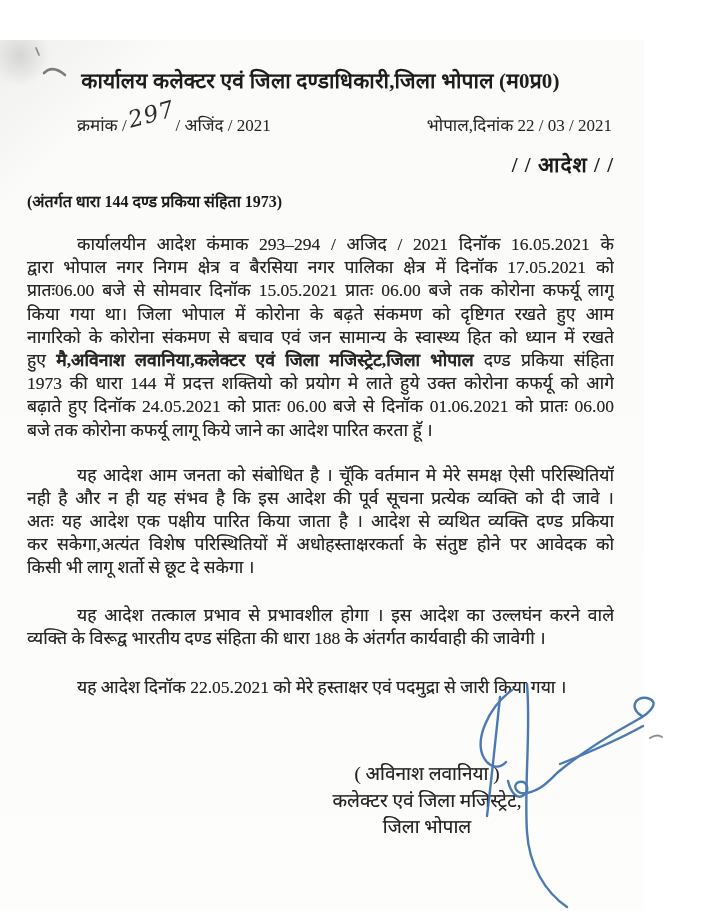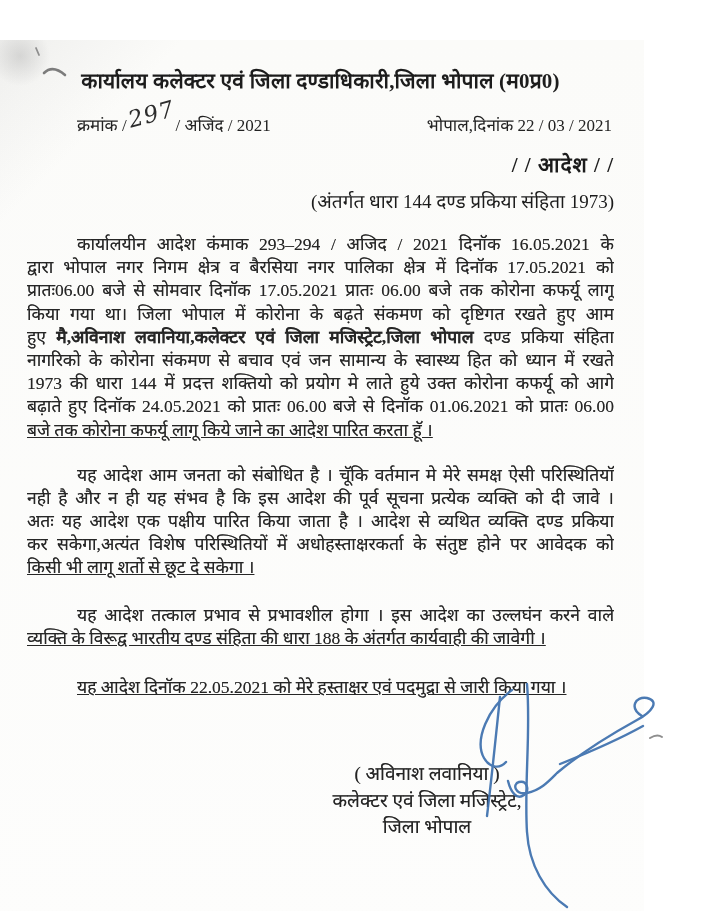--- a/index.html
+++ b/index.html
@@ -32,35 +32,35 @@
     transform:rotate(-15deg);
     font-family:"DejaVu Serif",serif;font-style:italic;font-size:23px;
     color:#2c2c2c;letter-spacing:1px;
   }
   .ref-right{padding-right:2px;white-space:nowrap;}
   .order-heading{
     margin-top:16px;text-align:right;font-size:21px;font-weight:700;
     color:#1b1b1b;letter-spacing:1px;line-height:27px;
   }
   .order-subheading{
-    margin-top:10px;text-align:right;font-size:19px;font-weight:400;
+    margin-top:10px;text-align:left;font-size:16px;font-weight:700;
     color:#1b1b1b;line-height:26px;
   }
   .para{margin:0;}
   .p1{margin-top:18px;}
   .p2{margin-top:22px;}
   .p3{margin-top:24px;}
   .p4{margin-top:26px;}
   .bline{
     font-size:17.5px;line-height:23.2px;height:23.2px;overflow:hidden;
     color:#262626;white-space:normal;
     text-shadow:0 0 .35px rgba(0,0,0,.45);
   }
   .j{text-align:justify;text-align-last:justify;}
-  .last{text-align:center;text-align-last:left;text-decoration:underline;}
+  .last{text-align:center;text-align-last:left;}
   .ind{text-indent:50px;}
   .bold{font-weight:700;}
   .sign-block{
     margin-top:62px;margin-left:auto;margin-right:22px;width:330px;
     text-align:center;font-size:19px;line-height:26.5px;color:#242424;
     text-shadow:0 0 .35px rgba(0,0,0,.45);
   }
 </style>
 </head>
 <body>
@@ -90,24 +90,24 @@
     </div>
     <div class="ref-right">भोपाल,दिनांक 22 / 03 / 2021</div>
   </div>
 
   <div class="order-heading">/ / आदेश / /</div>
   <div class="order-subheading">(अंतर्गत धारा 144 दण्ड प्रकिया संहिता 1973)</div>
 
   <div class="para p1">
     <div class="bline j ind">कार्यालयीन आदेश कंमाक 293–294 / अजिद / 2021 दिनॉक 16.05.2021 के</div>
     <div class="bline j">द्वारा  भोपाल नगर निगम क्षेत्र व बैरसिया नगर पालिका क्षेत्र में दिनॉक 17.05.2021 को</div>
-    <div class="bline j">प्रातः06.00 बजे से सोमवार दिनॉक 17.05.2021 प्रातः 06.00 बजे तक कोरोना कफर्यू लागू</div>
+    <div class="bline j">प्रातः06.00 बजे से सोमवार दिनॉक 15.05.2021 प्रातः 06.00 बजे तक कोरोना कफर्यू लागू</div>
     <div class="bline j">किया गया था। जिला भोपाल में कोरोना के बढ़ते संकमण को दृष्टिगत रखते हुए आम</div>
+    <div class="bline j">नागरिको के कोरोना संकमण से बचाव एवं जन सामान्य के स्वास्थ्य हित को ध्यान में रखते</div>
     <div class="bline j"><span>हुए </span><span class="bold">मै,अविनाश लवानिया,कलेक्टर एवं जिला मजिस्ट्रेट,जिला भोपाल</span><span> दण्ड प्रकिया संहिता</span></div>
-    <div class="bline j">नागरिको के कोरोना संकमण से बचाव एवं जन सामान्य के स्वास्थ्य हित को ध्यान में रखते</div>
     <div class="bline j">1973 की धारा 144 में प्रदत्त शक्तियो को प्रयोग मे लाते हुये उक्त कोरोना कफर्यू को आगे</div>
     <div class="bline j">बढ़ाते हुए दिनॉक 24.05.2021 को प्रातः 06.00 बजे से दिनॉक 01.06.2021 को प्रातः 06.00</div>
     <div class="bline last">बजे तक कोरोना कफर्यू लागू किये जाने का आदेश पारित करता हूॅ ।</div>
   </div>
 
   <div class="para p2">
     <div class="bline j ind">यह आदेश आम जनता को संबोधित है । चूॅकि वर्तमान मे मेरे समक्ष ऐसी परिस्थितियॉ</div>
     <div class="bline j">नही है और न ही यह संभव है कि इस आदेश की पूर्व सूचना प्रत्येक व्यक्ति को दी जावे ।</div>
     <div class="bline j">अतः यह आदेश एक पक्षीय पारित किया जाता है । आदेश से व्यथित व्यक्ति दण्ड प्रकिया</div>
     <div class="bline j">कर सकेगा,अत्यंत विशेष परिस्थितियों में अधोहस्ताक्षरकर्ता के संतुष्ट होने पर आवेदक को</div>

